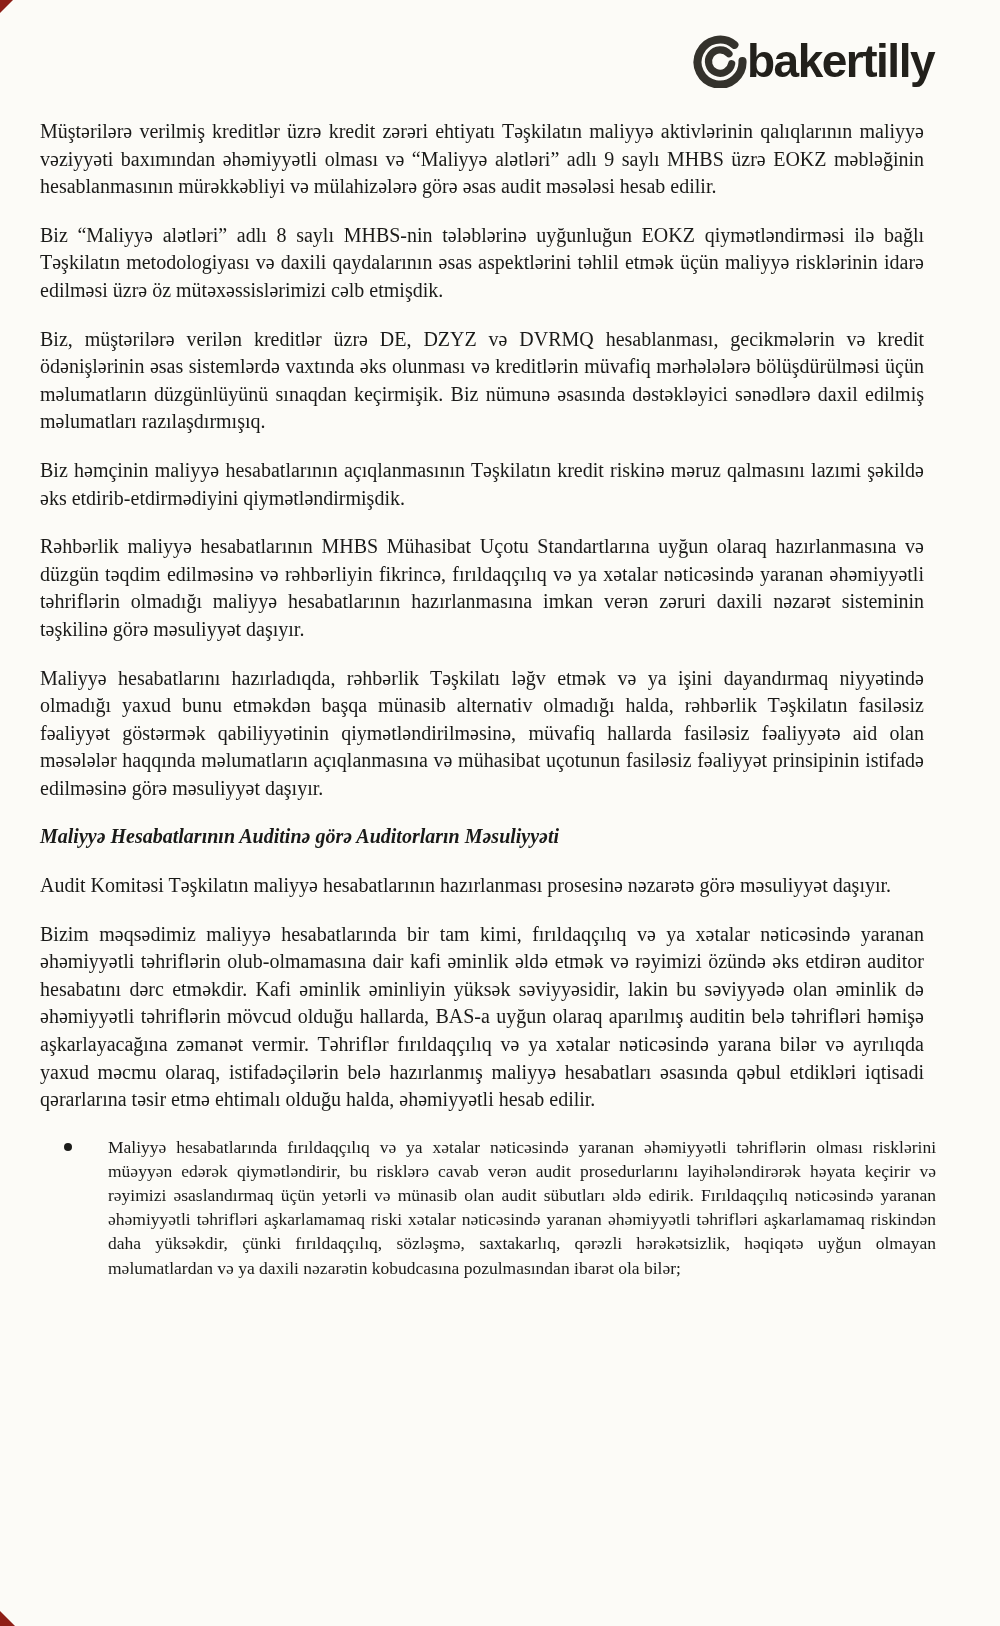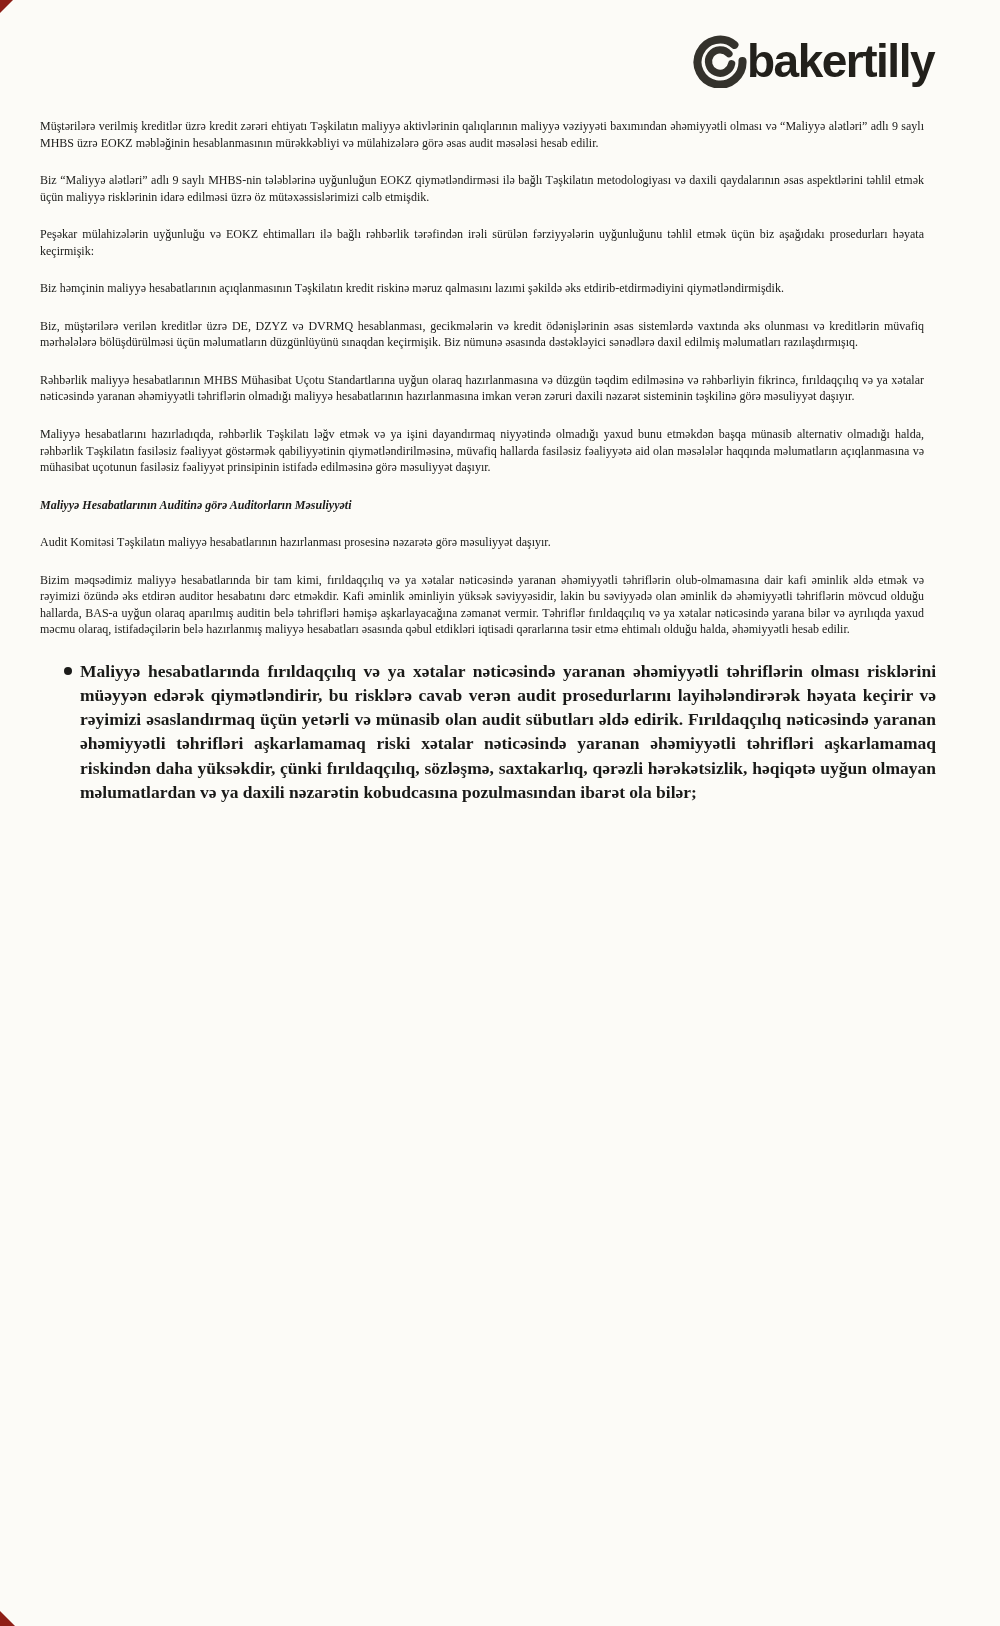--- a/index.html
+++ b/index.html
@@ -37,41 +37,40 @@
     font-family: "Liberation Sans", sans-serif;
     font-weight: 700;
     font-size: 46px;
     letter-spacing: -1.5px;
     color: #22201b;
     line-height: 1;
   }
 
   
   .para {
-    font-size: 12px;
+    font-size: 20px;
     line-height: 1.38;
     text-align: justify;
     margin: 0 12px 21px 0;
   }
   .bold { font-weight: bold; }
   .italic { font-style: italic; }
 
   .bullets {
     list-style: none;
     margin: 4px 0 0 0;
     padding: 0;
   }
   .bullet-item {
     display: flex;
-    gap: 8px;
+    gap: 36px;
     padding-left: 24px;
     margin-bottom: 16px;
     font-size: 17.5px;
     line-height: 1.38;
-    font-weight: bold;
   }
   .dot {
     flex: 0 0 8px;
     width: 8px;
     height: 8px;
     border-radius: 50%;
     background: #1c1c1a;
     margin-top: 8px;
   }
   .bullet-text { flex: 1; text-align: justify; }
@@ -92,27 +91,26 @@
       </svg>
     </span>
     <span class="logo-text">bakertilly</span>
   </header>
 
   <main>
 
     <p class="para">Müştərilərə verilmiş kreditlər üzrə kredit zərəri ehtiyatı Təşkilatın maliyyə aktivlərinin qalıqlarının maliyyə vəziyyəti baxımından əhəmiyyətli olması və “Maliyyə alətləri” adlı 9 saylı MHBS üzrə EOKZ məbləğinin hesablanmasının mürəkkəbliyi və mülahizələrə görə əsas audit məsələsi hesab edilir.</p>
 
 
-    <p class="para">Biz “Maliyyə alətləri” adlı 9 saylı MHBS-nin tələblərinə uyğunluğun EOKZ qiymətləndirməsi ilə bağlı Təşkilatın metodologiyası və daxili qaydalarının əsas aspektlərini təhlil etmək üçün maliyyə risklərinin idarə edilməsi üzrə öz mütəxəssislərimizi cəlb etmişdik.</p>
+    <p class="para">Biz “Maliyyə alətləri” adlı 8 saylı MHBS-nin tələblərinə uyğunluğun EOKZ qiymətləndirməsi ilə bağlı Təşkilatın metodologiyası və daxili qaydalarının əsas aspektlərini təhlil etmək üçün maliyyə risklərinin idarə edilməsi üzrə öz mütəxəssislərimizi cəlb etmişdik.</p>
 
-    <p class="para">Peşəkar mülahizələrin uyğunluğu və EOKZ ehtimalları ilə bağlı rəhbərlik tərəfindən irəli sürülən fərziyyələrin uyğunluğunu təhlil etmək üçün biz aşağıdakı prosedurları həyata keçirmişik:</p>
+
+    <p class="para">Biz, müştərilərə verilən kreditlər üzrə DE, DZYZ və DVRMQ hesablanması, gecikmələrin və kredit ödənişlərinin əsas sistemlərdə vaxtında əks olunması və kreditlərin müvafiq mərhələlərə bölüşdürülməsi üçün məlumatların düzgünlüyünü sınaqdan keçirmişik. Biz nümunə əsasında dəstəkləyici sənədlərə daxil edilmiş məlumatları razılaşdırmışıq.</p>
 
     <p class="para">Biz həmçinin maliyyə hesabatlarının açıqlanmasının Təşkilatın kredit riskinə məruz qalmasını lazımi şəkildə əks etdirib-etdirmədiyini qiymətləndirmişdik.</p>
-
-    <p class="para">Biz, müştərilərə verilən kreditlər üzrə DE, DZYZ və DVRMQ hesablanması, gecikmələrin və kredit ödənişlərinin əsas sistemlərdə vaxtında əks olunması və kreditlərin müvafiq mərhələlərə bölüşdürülməsi üçün məlumatların düzgünlüyünü sınaqdan keçirmişik. Biz nümunə əsasında dəstəkləyici sənədlərə daxil edilmiş məlumatları razılaşdırmışıq.</p>
 
 
     <p class="para">Rəhbərlik maliyyə hesabatlarının MHBS Mühasibat Uçotu Standartlarına uyğun olaraq hazırlanmasına və düzgün təqdim edilməsinə və rəhbərliyin fikrincə, fırıldaqçılıq və ya xətalar nəticəsində yaranan əhəmiyyətli təhriflərin olmadığı maliyyə hesabatlarının hazırlanmasına imkan verən zəruri daxili nəzarət sisteminin təşkilinə görə məsuliyyət daşıyır.</p>
 
     <p class="para">Maliyyə hesabatlarını hazırladıqda, rəhbərlik Təşkilatı ləğv etmək və ya işini dayandırmaq niyyətində olmadığı yaxud bunu etməkdən başqa münasib alternativ olmadığı halda, rəhbərlik Təşkilatın fasiləsiz fəaliyyət göstərmək qabiliyyətinin qiymətləndirilməsinə, müvafiq hallarda fasiləsiz fəaliyyətə aid olan məsələlər haqqında məlumatların açıqlanmasına və mühasibat uçotunun fasiləsiz fəaliyyət prinsipinin istifadə edilməsinə görə məsuliyyət daşıyır.</p>
 
     <p class="para bold italic">Maliyyə Hesabatlarının Auditinə görə Auditorların Məsuliyyəti</p>
 
     <p class="para">Audit Komitəsi Təşkilatın maliyyə hesabatlarının hazırlanması prosesinə nəzarətə görə məsuliyyət daşıyır.</p>
 

